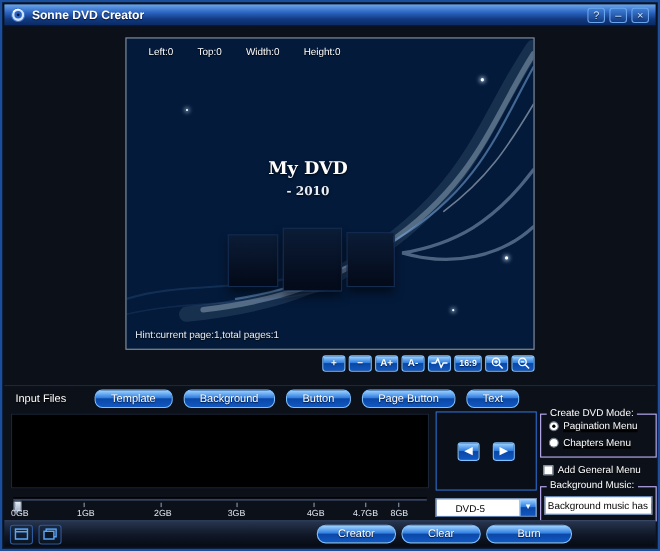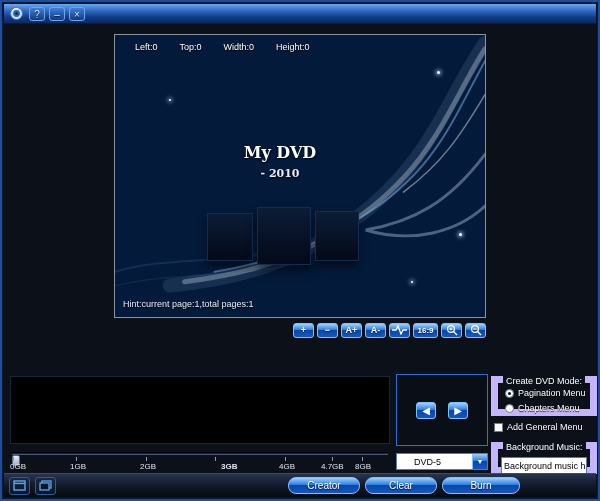--- a/index.html
+++ b/index.html
@@ -140,21 +140,21 @@
   }
   .combo-value { flex:1; color:#000; font-size:9px; padding-left:17px; }
   .combo-arrow {
     width:15px; height:100%;
     background:linear-gradient(to bottom,#9ed2ff 0%, #2e7de0 45%, #0b47a6 50%, #1158c2 100%);
     border-left:1px solid #7fc0ff; color:#fff; font-size:7px;
     display:flex; align-items:center; justify-content:center; cursor:default;
   }
 
   
-  .groupbox { position:absolute; border:7px solid #c4b5fd; }
+  .groupbox { position:absolute; border:1px solid #c4b5fd;text-decoration:underline; }
   .groupbox .legend {
     position:absolute; top:-7px; left:5px; padding:0 3px;
     background:#0c1018; color:#fff; font-size:9px; white-space:nowrap;
   }
   .mode-group { left:489px; top:374px; width:106px; height:40px; }
   .radio-row { display:flex; align-items:center; gap:4px; margin:5px 0 0 7px; }
   .radio {
     width:9px; height:9px; border-radius:50%; background:#fff;
     border:1px solid #707a88; position:relative; flex:0 0 auto;
   }
@@ -205,20 +205,21 @@
 
 <div class="window">
 
   <div class="titlebar">
     <svg class="app-icon" viewBox="0 0 13 13">
       <circle cx="6.5" cy="6.5" r="6" fill="#cfe3ff" stroke="#3a74c8"></circle>
       <circle cx="6.5" cy="6.5" r="3.4" fill="#2a63c0"></circle>
       <circle cx="6.5" cy="6.5" r="1.3" fill="#0a1a3a"></circle>
       <path d="M2 4 A5.4 5.4 0 0 1 8 1.6" fill="none" stroke="#fff" stroke-width="1"></path>
     </svg>
+    <div class="win-title">Sonne DVD Creator</div>
     <div class="win-controls">
       <div class="win-btn">?</div>
       <div class="win-btn">–</div>
       <div class="win-btn">×</div>
     </div>
   </div>
 
   <div class="preview">
     <svg class="swirl" viewBox="0 0 372 284" preserveAspectRatio="none">
       <g fill="none" stroke-linecap="round" opacity="0.9">
@@ -284,38 +285,46 @@
     </button>
     <button class="tbtn">
       <svg width="12" height="12" viewBox="0 0 12 12">
         <circle cx="5" cy="5" r="3.4" fill="none" stroke="#fff" stroke-width="1.2"></circle>
         <line x1="7.6" y1="7.6" x2="11" y2="11" stroke="#fff" stroke-width="1.4"></line>
         <line x1="3.4" y1="5" x2="6.6" y2="5" stroke="#fff" stroke-width="1"></line>
       </svg>
     </button>
   </div>
 
+  <div class="tabs-row">
+    <div class="input-files-label">Input Files</div>
+    <button class="tab-btn">Template</button>
+    <button class="tab-btn">Background</button>
+    <button class="tab-btn">Button</button>
+    <button class="tab-btn">Page Button</button>
+    <button class="tab-btn">Text</button>
+  </div>
 
   <div class="files-panel"></div>
 
   <div class="capacity">
     <div class="cap-track">
       <div class="cap-handle"></div>
     </div>
     <div class="cap-tick" style="left:3px;"></div>
     <div class="cap-tick" style="left:66px;"></div>
     <div class="cap-tick" style="left:136px;"></div>
     <div class="cap-tick" style="left:205px;"></div>
     <div class="cap-tick" style="left:275px;"></div>
     <div class="cap-tick" style="left:322px;"></div>
     <div class="cap-tick" style="left:352px;"></div>
     <span class="cap-label" style="left:0px;">0GB</span>
     <span class="cap-label" style="left:60px;">1GB</span>
     <span class="cap-label" style="left:130px;">2GB</span>
-    <span class="cap-label" style="left:211px;font-weight:bold;">3GB</span>
+    <span class="cap-label" style="left:197px;">3GB</span>
     <span class="cap-label" style="left:269px;">4GB</span>
     <span class="cap-label" style="left:311px;">4.7GB</span>
     <span class="cap-label" style="left:345px;">8GB</span>
   </div>
 
   <div class="nav-box">
     <button class="nav-btn">
       <span>◀</span>
     </button>
     <button class="nav-btn">

